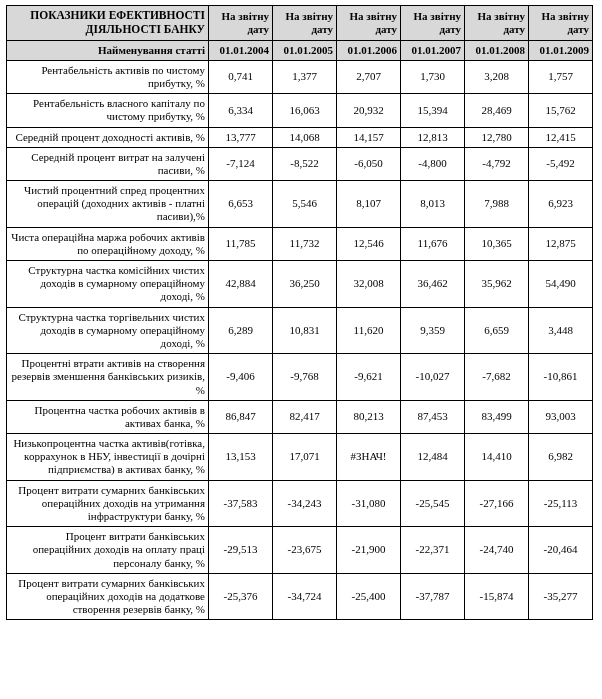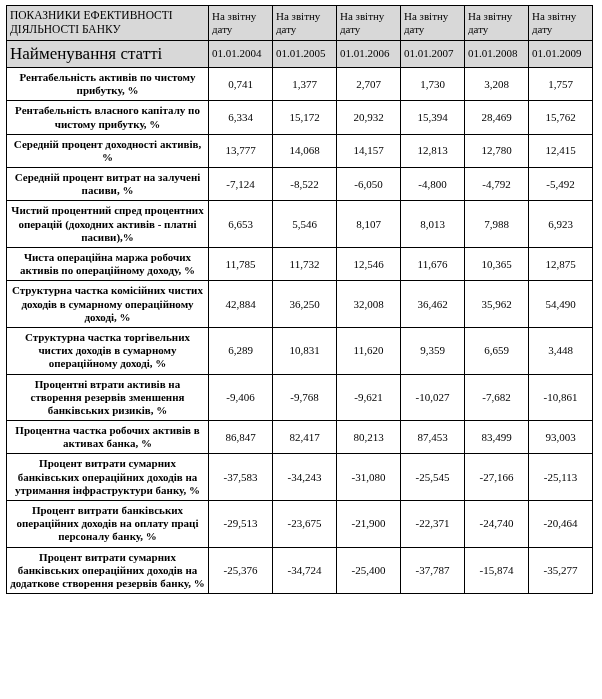--- a/index.html
+++ b/index.html
@@ -23,29 +23,29 @@
     border: 1px solid var(--border-color, #000000);
     font-size: 11px;
     line-height: 1.2;
     padding: 3px 3px;
     vertical-align: middle;
     overflow: hidden;
     word-wrap: break-word;
   }
   thead th {
     background: var(--header-bg, #d8d8d8);
-    font-weight: normal;
-    text-align: left;
+    font-weight: bold;
+    text-align: right;
   }
   .title-cell { font-size: 11.5px; }
-  .subhead-cell { font-size: 17px; }
+  .subhead-cell { font-size: 11px; }
   .date-cell { font-size: 11px; }
   .label-cell {
-    text-align: center;
-    font-weight: bold;
+    text-align: right;
+    font-weight: normal;
   }
   .value-cell {
     text-align: center;
     font-weight: normal;
   }
 </style>
 </head>
 <body>
 
 <div class="sheet">
@@ -85,21 +85,21 @@
           <td class="value-cell">0,741</td>
           <td class="value-cell">1,377</td>
           <td class="value-cell">2,707</td>
           <td class="value-cell">1,730</td>
           <td class="value-cell">3,208</td>
           <td class="value-cell">1,757</td>
         </tr>
         <tr>
           <td class="label-cell">Рентабельність власного капіталу по чистому прибутку, %</td>
           <td class="value-cell">6,334</td>
-          <td class="value-cell">15,172</td>
+          <td class="value-cell">16,063</td>
           <td class="value-cell">20,932</td>
           <td class="value-cell">15,394</td>
           <td class="value-cell">28,469</td>
           <td class="value-cell">15,762</td>
         </tr>
         <tr>
           <td class="label-cell">Середній процент доходності активів, %</td>
           <td class="value-cell">13,777</td>
           <td class="value-cell">14,068</td>
           <td class="value-cell">14,157</td>
@@ -164,20 +164,29 @@
         <tr>
           <td class="label-cell">Процентна частка робочих активів в активах банка, %</td>
           <td class="value-cell">86,847</td>
           <td class="value-cell">82,417</td>
           <td class="value-cell">80,213</td>
           <td class="value-cell">87,453</td>
           <td class="value-cell">83,499</td>
           <td class="value-cell">93,003</td>
         </tr>
         <tr>
+          <td class="label-cell">Низькопроцентна частка активів(готівка, коррахунок в НБУ, інвестиції в дочірні підприємства) в активах банку, %</td>
+          <td class="value-cell">13,153</td>
+          <td class="value-cell">17,071</td>
+          <td class="value-cell">#ЗНАЧ!</td>
+          <td class="value-cell">12,484</td>
+          <td class="value-cell">14,410</td>
+          <td class="value-cell">6,982</td>
+        </tr>
+        <tr>
           <td class="label-cell">Процент витрати сумарних банківських операційних доходів на утримання інфраструктури банку, %</td>
           <td class="value-cell">-37,583</td>
           <td class="value-cell">-34,243</td>
           <td class="value-cell">-31,080</td>
           <td class="value-cell">-25,545</td>
           <td class="value-cell">-27,166</td>
           <td class="value-cell">-25,113</td>
         </tr>
         <tr>
           <td class="label-cell">Процент витрати банківських операційних доходів на оплату праці персоналу банку, %</td>

